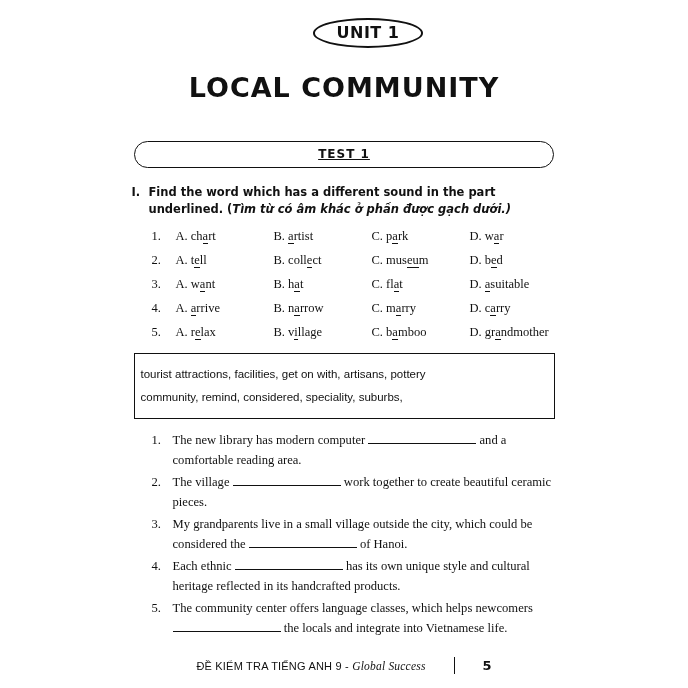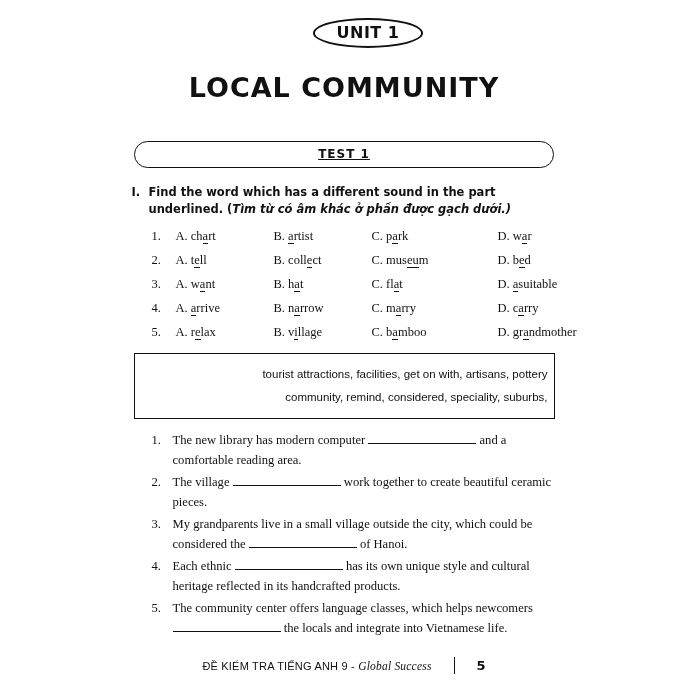--- a/index.html
+++ b/index.html
@@ -106,33 +106,32 @@
   .c-idx {
     width: 24px;
     flex: 0 0 24px;
   }
   .c-opt {
     width: 98px;
     flex: 0 0 98px;
   }
   .c-opt.last {
     width: auto;
-    margin-left: 28px;
   }
   .u {
     border-bottom: 1px solid #111;
     padding-bottom: 0px;
   }
 
   
   .wordbox {
     margin: 13px auto 0 auto;
     width: 421px;
     border: 1px solid #111;
-    text-align: right;
+    text-align: left;
     font-family: "Liberation Sans", sans-serif;
     font-size: 11.5px;
     padding: 9px 6px 10px 6px;
     line-height: 1.95;
     box-sizing: border-box;
   }
 
   
   .items {
     margin-top: 12px;
@@ -161,21 +160,21 @@
 
   
   .footer {
     position: absolute;
     left: 0;
     right: 0;
     bottom: 32px;
     display: flex;
     justify-content: center;
     align-items: center;
-    gap: 22px;
+    gap: 28px;
   }
   .footer-text {
     font-family: "Liberation Sans", sans-serif;
     font-size: 11px;
     letter-spacing: 0.2px;
   }
   .footer-text i {
     font-family: "Liberation Serif", serif;
     font-style: italic;
     font-size: 11.5px;

